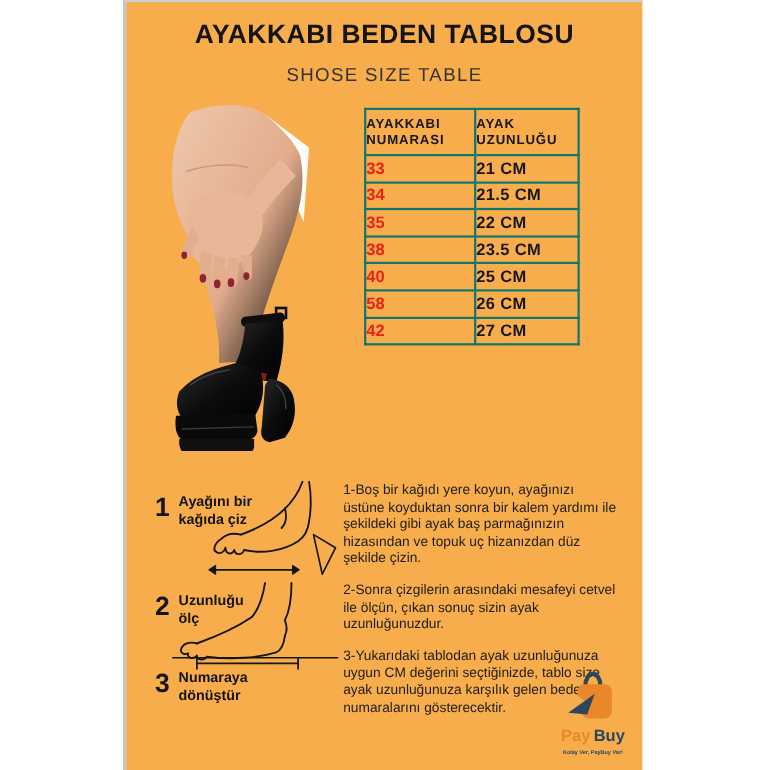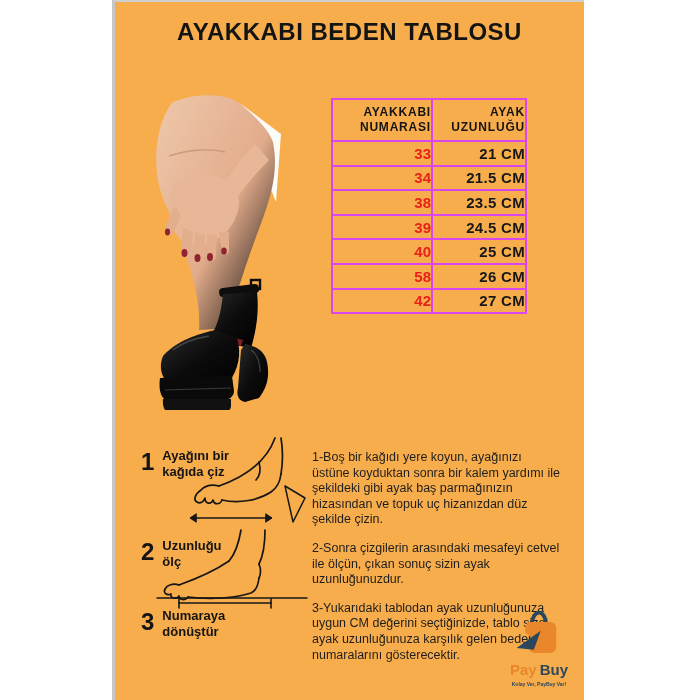--- a/index.html
+++ b/index.html
@@ -23,59 +23,60 @@
   .subtitle{
     left:0;right:0;top:57px;text-align:center;
     font-size:17px;font-weight:500;color:#333;letter-spacing:1.2px;
   }
   
   table.size-table{
     position:absolute;left:216px;top:96px;width:194px;
     border-collapse:collapse;table-layout:fixed;
   }
   .size-table th,.size-table td{
-    border:2px solid #d946ef;text-align:right;vertical-align:middle;padding:0;
+    border:2px solid #0f766e;text-align:left;vertical-align:middle;padding:0;
   }
   .size-table th{
     height:40px;font-size:12px;font-weight:800;color:#151515;
     letter-spacing:.8px;line-height:15px;
   }
   .size-table td{height:22.6px;font-size:15px;font-weight:800;}
   .size-table td.size{color:#E8211B;}
   .size-table td.len{color:#171717;letter-spacing:.3px;}
   .size-table col.c1{width:100px;} .size-table col.c2{width:94px;}
   
   .guide-heading{
     left:28px;top:420px;font-size:16px;font-weight:800;color:#131313;letter-spacing:.2px;
   }
   .step{position:absolute;display:flex;gap:8px;}
   .step-num{font-size:24px;font-weight:800;color:#141414;line-height:24px;margin-top:2px;}
   .step-label{font-size:13px;font-weight:700;color:#141414;line-height:16px;width:76px;}
   #step-1{left:26px;top:446px;}
   #step-2{left:26px;top:536px;}
   #step-3{left:26px;top:606px;}
   
-  .instructions{left:197px;top:448px;width:250px;}
+  .instructions{left:197px;top:436px;width:250px;}
   .instructions p{
     margin:0 0 13px 0;font-size:12.5px;line-height:15.6px;color:#1e1e1e;font-weight:400;
   }
   
   .logo{left:390px;top:608px;width:68px;display:flex;flex-direction:column;align-items:center;}
   .logo-name{font-size:15px;font-weight:800;letter-spacing:0;margin-top:1px;white-space:nowrap;}
   .logo-name .p1{color:#E9872A;}
   .logo-name .p2{color:#2A475E;margin-left:3px;}
   .logo-tagline{font-size:5px;color:#2A475E;margin-top:3px;white-space:nowrap;font-weight:600;}
   svg{display:block;}
 </style>
 </head>
 <body>
 
 <div id="canvas">
 
   <div class="abs title">AYAKKABI BEDEN TABLOSU</div>
+  <div class="abs subtitle">SHOSE SIZE TABLE</div>
 
   <svg class="abs" style="left:24px;top:86px;" width="196" height="322" viewBox="0 0 196 322">
     <defs>
       <linearGradient id="skin" x1="0" y1="0" x2="1" y2="1">
         <stop offset="0" stop-color="#EFC8AB"></stop>
         <stop offset="0.55" stop-color="#E2AC8C"></stop>
         <stop offset="1" stop-color="#D49А7D"></stop>
         <stop offset="1" stop-color="#D49A7D"></stop>
       </linearGradient>
       <linearGradient id="shoe" x1="0" y1="0" x2="1" y2="1">
@@ -140,26 +141,26 @@
     <tbody>
       <tr>
           <td class="size">33</td>
           <td class="len">21 CM</td>
         </tr>
       <tr>
           <td class="size">34</td>
           <td class="len">21.5 CM</td>
         </tr>
       <tr>
+          <td class="size">35</td>
+          <td class="len">22 CM</td>
+        </tr>
+      <tr>
           <td class="size">38</td>
           <td class="len">23.5 CM</td>
-        </tr>
-      <tr>
-          <td class="size">39</td>
-          <td class="len">24.5 CM</td>
         </tr>
       <tr>
           <td class="size">40</td>
           <td class="len">25 CM</td>
         </tr>
       <tr>
           <td class="size">58</td>
           <td class="len">26 CM</td>
         </tr>
       <tr>

